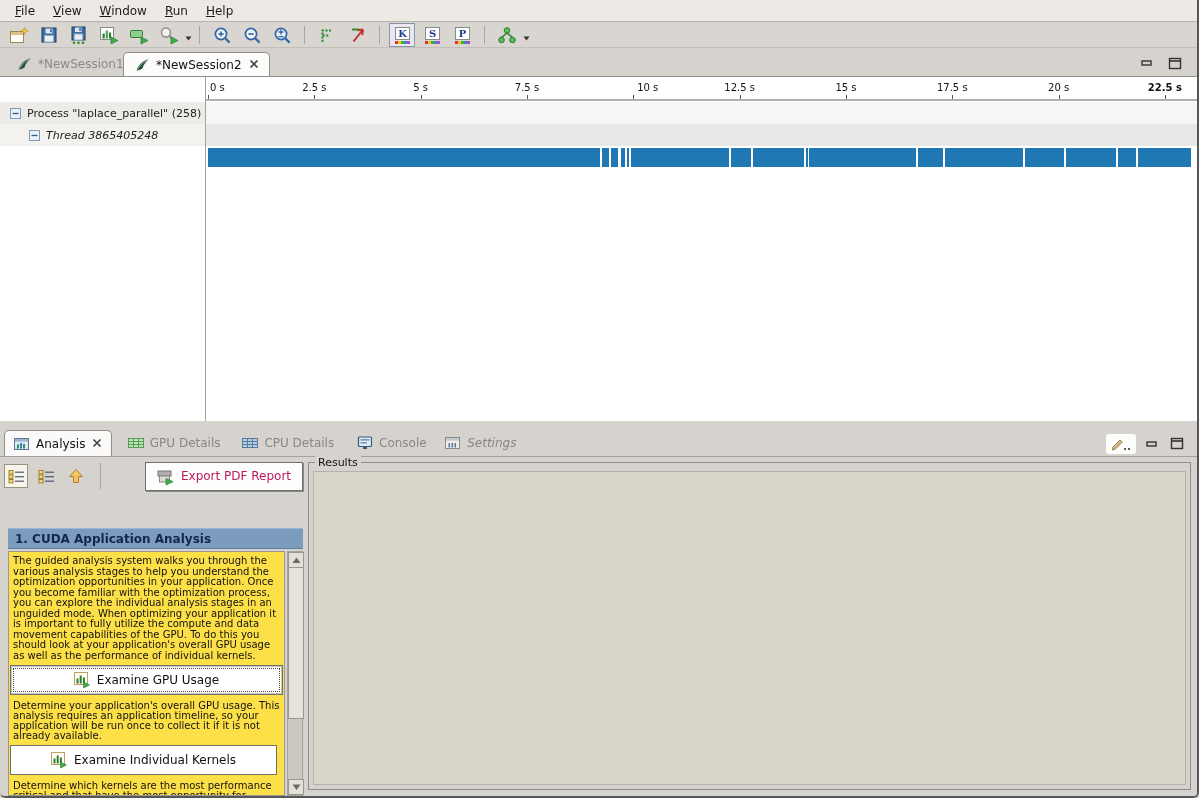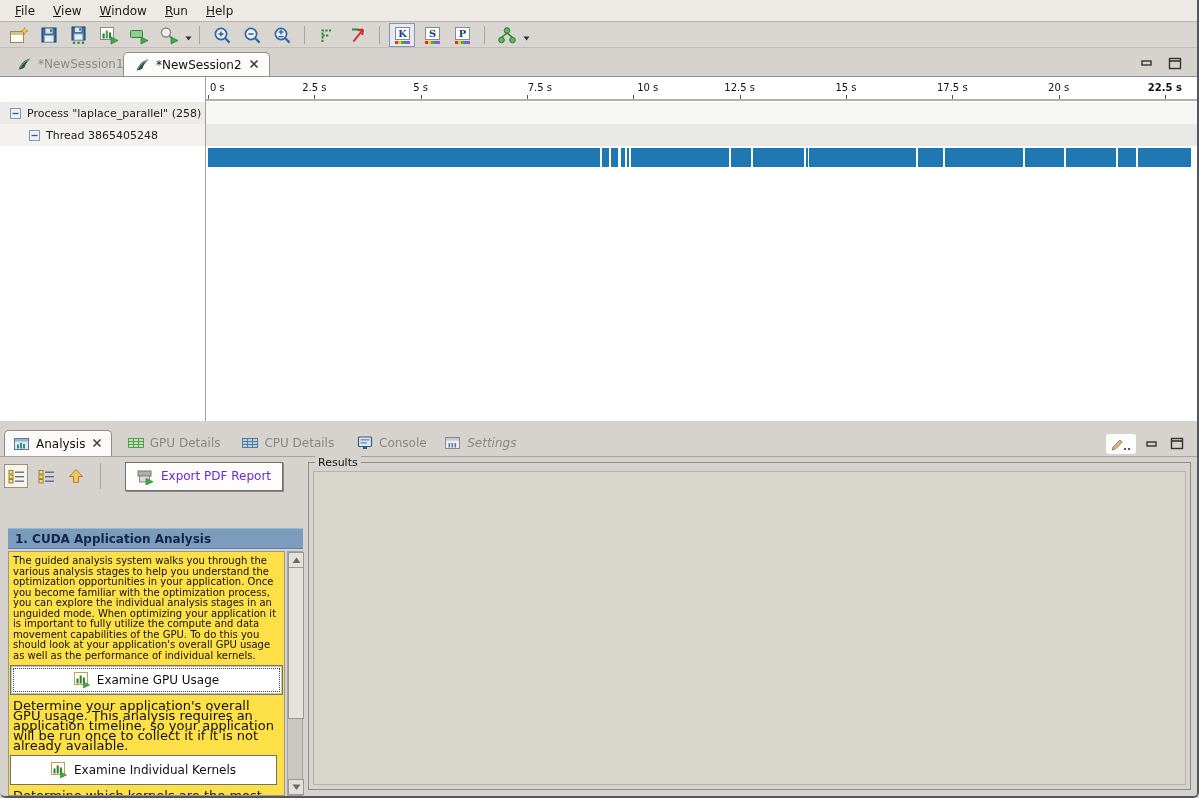--- a/index.html
+++ b/index.html
@@ -38,52 +38,52 @@
   .axis-tick{position:absolute;bottom:0;width:1px;height:4px;background:#555;}
   #axis-underline{position:absolute;left:0;top:22px;width:100%;height:2px;background:#b3b0ab;}
   .t-row{position:absolute;left:0;width:100%;height:22px;}
   #trow-0{top:25px;background:#f6f6f5;}
   #trow-1{top:47px;background:#e8e8e7;}
   #trow-2{top:69px;background:#fdfdfc;}
   #openacc-track{position:absolute;left:0;top:71px;width:100%;height:19px;}
   .seg{position:absolute;top:0;height:19px;background:#1f78b4;}
   .tree-row{position:absolute;left:0;width:205px;height:22px;display:flex;align-items:center;font-size:11px;color:#222;white-space:nowrap;}
   #ntrow-0{top:25px;background:#edebe8;}
-  #ntrow-1{top:47px;background:#f3f2ef;}
+  #ntrow-1{top:47px;background:#f3f2ef;font-style:italic;}
   #ntrow-2{top:69px;background:#fbfbfa;}
   .expander{display:inline-flex;margin-right:6px;}
   .leafline{display:inline-flex;margin-right:4px;}
 
   
   #bottom-panel{position:absolute;left:0;top:421px;width:1197px;height:375px;background:#d6d3ce;}
   #bottom-tabbar{position:absolute;left:0;top:7px;width:100%;height:28px;}
   .btab{position:absolute;top:2px;height:26px;display:flex;align-items:center;padding:0 9px;font-size:12px;border-radius:5px 5px 0 0;}
   .btab.active{background:#fbfaf9;border:1px solid #918d88;border-bottom:none;color:#111;}
   .btab.inactive{color:#878782;}
   .btab .tab-label{margin-left:6px;}
   #bottom-content{position:absolute;left:0;top:35px;width:100%;height:340px;border-top:1px solid #a5a29d;background:#d6d3ce;}
 
   
   #analysis-toolbar{position:absolute;left:4px;top:4px;height:30px;display:flex;align-items:center;}
   .abtn{width:22px;height:22px;display:flex;align-items:center;justify-content:center;margin-right:6px;border:1px solid transparent;}
   .abtn.pressed{background:#f7f4ec;border:1px solid #97917f;}
   .asep{width:1px;height:26px;background:#a8a5a0;margin:0 12px 0 6px;}
-  #export-pdf-button{width:156px;height:27px;background:#fdfdfc;border:1px solid #6f6f6f;box-shadow:1px 1px 0 #8a8a8a;display:flex;align-items:center;justify-content:center;font-size:12px;color:#6d28d9;margin-left:12px;}
+  #export-pdf-button{width:156px;height:27px;background:#fdfdfc;border:1px solid #6f6f6f;box-shadow:1px 1px 0 #8a8a8a;display:flex;align-items:center;justify-content:center;font-size:12px;color:#be185d;margin-left:32px;}
   #export-pdf-button .icon{margin-right:7px;}
 
   
   #analysis-header{position:absolute;left:8px;top:71px;width:295px;height:21px;background:#7b9cbd;border-top:1px solid #9ab8d4;border-bottom:1px solid #5f7f9f;box-sizing:border-box;display:flex;align-items:center;}
   #analysis-header span{font-size:12px;font-weight:bold;color:#14264d;margin-left:7px;}
   #analysis-body{position:absolute;left:8px;top:94px;width:277px;height:245px;background:#fde047;border:1px solid #9a9792;box-sizing:border-box;overflow:hidden;}
   #analysis-intro{margin:4px 3px 2px 4px;font-size:10px;line-height:10.5px;color:#111;}
   .action-button{height:28px;margin:4px 1px 0 1px;background:#fff;border:1px solid #707070;display:flex;align-items:center;justify-content:center;font-size:12px;color:#111;position:relative;}
   .action-button .icon{margin-right:7px;}
   .action-button.focused{outline:1px dotted #444;outline-offset:-4px;box-shadow:0 0 0 1px #c8c6c0 inset;}
   .action-button.b2{margin-right:7px;}
-  .action-desc{margin:6px 3px 2px 4px;font-size:13px;line-height:10px;color:#111;}
+  .action-desc{margin:6px 3px 2px 4px;font-size:10px;line-height:10px;color:#111;}
 
   
   #analysis-scrollbar{position:absolute;left:287px;top:94px;width:16px;height:245px;background:#cbc8c1;border:1px solid #a5a29d;box-sizing:border-box;}
   .sb-arrow{position:absolute;left:0;width:14px;height:14px;background:#e3e0da;border:1px solid #9a9792;display:flex;align-items:center;justify-content:center;}
   #sb-up{top:0;}
   #sb-down{bottom:0;}
   #sb-thumb{position:absolute;left:0;top:15px;width:14px;height:150px;background:#e6e3dd;border:1px solid #9a9792;}
 
   
   #results-group{position:absolute;left:308px;top:5px;width:883px;height:328px;border:1px solid #8f8c87;box-sizing:border-box;}
@@ -329,21 +329,21 @@
       </div>
     <div id="timeline-divider"></div>
     <div id="timeline-area">
       <div id="timeline-axis">
           <span class="axis-label" style="left: 4px;">0 s</span>
           <div class="axis-tick" style="left: 2px;"></div>
           <span class="axis-label" style="left: 83.325px; width: 50px; text-align: center;">2.5 s</span>
           <div class="axis-tick" style="left: 108.325px;"></div>
           <span class="axis-label" style="left: 189.65px; width: 50px; text-align: center;">5 s</span>
           <div class="axis-tick" style="left: 214.65px;"></div>
-          <span class="axis-label" style="left: 295.975px; width: 50px; text-align: right;">7.5 s</span>
+          <span class="axis-label" style="left: 295.975px; width: 50px; text-align: center;">7.5 s</span>
           <div class="axis-tick" style="left: 320.975px;"></div>
           <span class="axis-label" style="left: 402.3px; width: 50px; text-align: right;">10 s</span>
           <div class="axis-tick" style="left: 427.3px;"></div>
           <span class="axis-label" style="left: 508.625px; width: 50px; text-align: center;">12.5 s</span>
           <div class="axis-tick" style="left: 533.625px;"></div>
           <span class="axis-label" style="left: 614.95px; width: 50px; text-align: center;">15 s</span>
           <div class="axis-tick" style="left: 639.95px;"></div>
           <span class="axis-label" style="left: 721.275px; width: 50px; text-align: center;">17.5 s</span>
           <div class="axis-tick" style="left: 746.275px;"></div>
           <span class="axis-label" style="left: 827.6px; width: 50px; text-align: center;">20 s</span>

